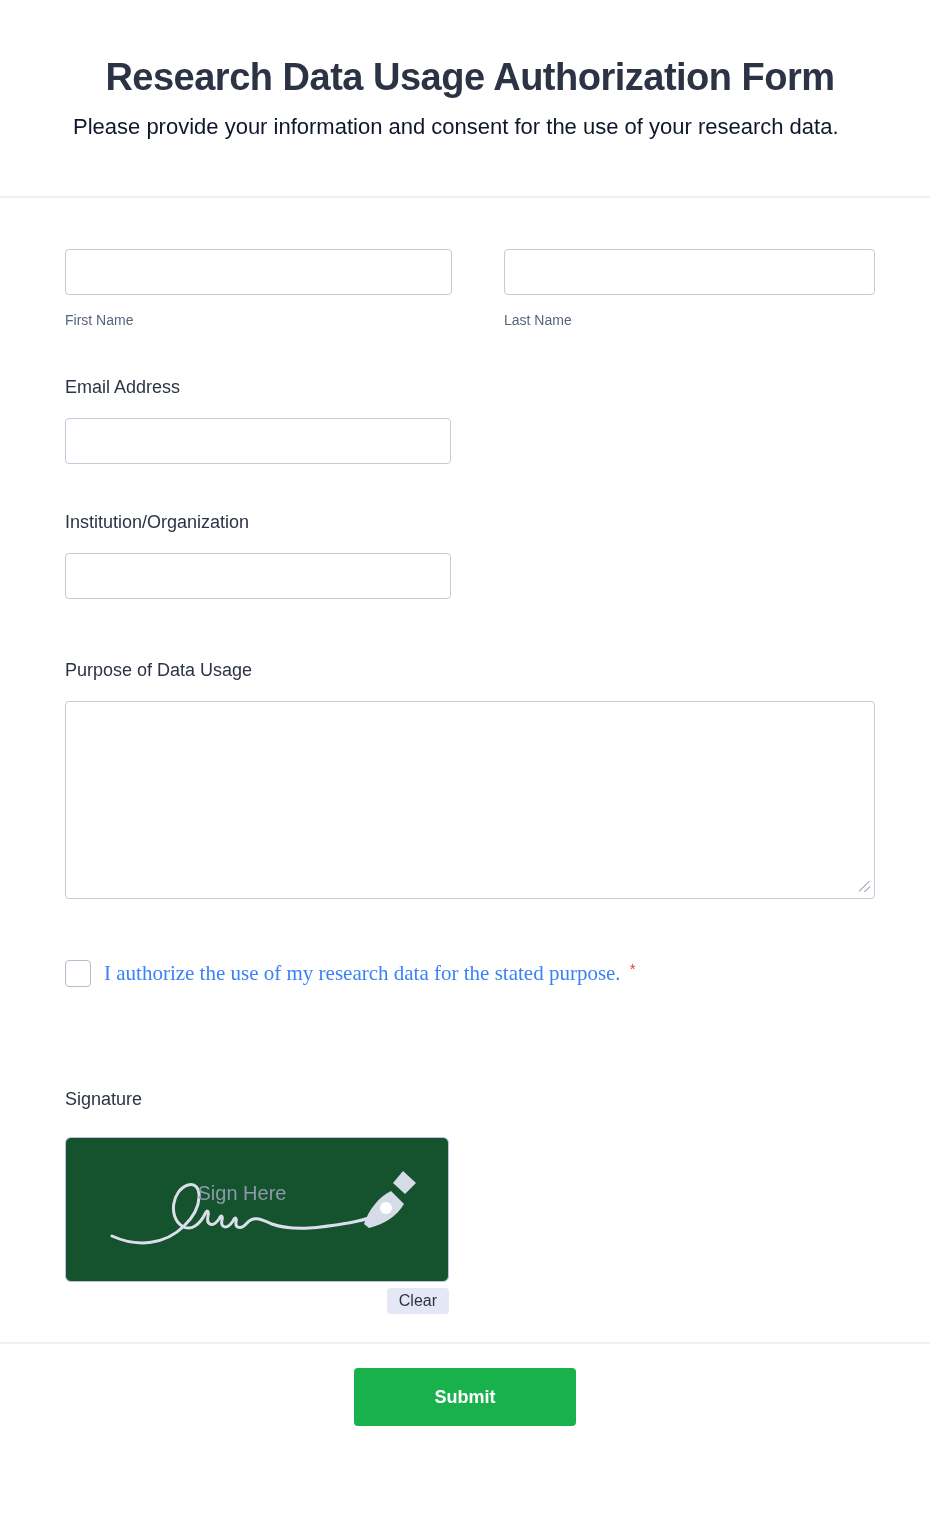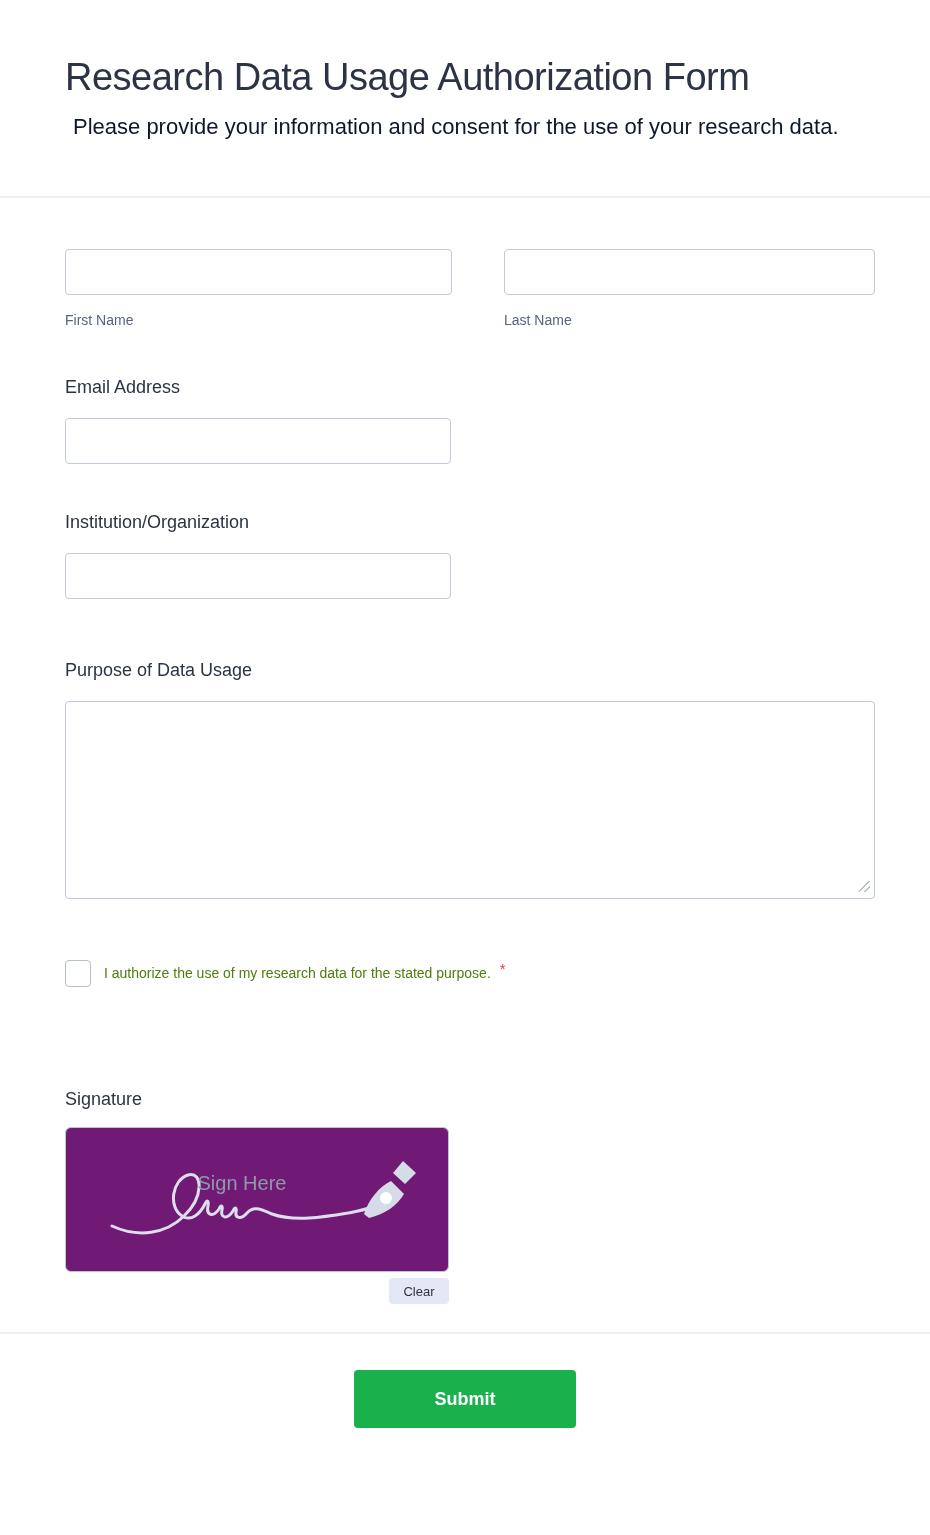--- a/index.html
+++ b/index.html
@@ -13,23 +13,24 @@
     position: relative;
     overflow: hidden;
   }
 
   
   .header { padding: 55px 55px 49px 65px; }
   .page-title {
     margin: 0 0 16px 0;
     font-size: 38px;
     line-height: 44px;
-    font-weight: 400;
+    font-weight: 700;
     letter-spacing: -0.5px;
     color: #2c3345;
+    text-align: center;
   }
   .page-subtitle {
     margin: 8px;
     font-size: 22px;
     line-height: 24px;
     color: #0f172a;
   }
   .divider { height: 2px; background: #eef0f4; width: 100%; }
 
   
@@ -113,44 +114,45 @@
     width: 26px;
     height: 27px;
     border: 1px solid #b6bdca;
     border-radius: 4px;
     background: #fff;
     margin: 0 13px 0 0;
     flex: 0 0 auto;
     cursor: pointer;
   }
   .consent-label {
-    font-size: 14px;
+    font-size: 21px;
     line-height: 28px;
-    color: #4d7c0f;
-    cursor: pointer;
+    color: #3b82f6;
+    cursor: pointer;
+    font-family: Liberation Serif, serif;
   }
   .required-star {
     color: var(--required-red, #e0393e);
     font-size: 15px;
     margin-left: 9px;
     position: relative;
     top: -5px;
   }
 
   
   .field-signature { margin-top: 101px; }
-  .field-signature .field-label { margin-bottom: 17px; }
+  .field-signature .field-label { margin-bottom: 27px; }
   .signature-block { width: 384px; }
   .signature-pad {
     position: relative;
     width: 384px;
     height: 145px;
     border: 1px solid var(--signature-border, #b8c5e0);
     border-radius: 6px;
-    background: #701a75;
+    background: #14532d;
     cursor: crosshair;
     overflow: hidden;
   }
   .sign-here-text {
     position: absolute;
     left: 0;
     right: 30px;
     top: 44px;
     text-align: center;
     font-size: 20px;
@@ -163,30 +165,30 @@
     top: 28px;
     pointer-events: none;
   }
   .clear-row { display: flex; justify-content: flex-end; margin-top: 6px; }
   .clear-button {
     min-width: 60px;
     height: 26px;
     padding: 0 12px;
     background: #e4e8f6;
     color: #2c3345;
-    font-size: 13px;
+    font-size: 16px;
     font-family: "Liberation Sans", sans-serif;
     border: none;
     border-radius: 4px;
     cursor: pointer;
   }
 
   
   .footer-divider { margin-top: 28px; }
-  .submit-area { padding: 36px 0 0 0; display: flex; justify-content: center; }
+  .submit-area { padding: 24px 0 0 0; display: flex; justify-content: center; }
   .submit-button {
     width: 222px;
     height: 58px;
     background: var(--accent-green, #19b14c);
     color: #ffffff;
     font-size: 18px;
     font-weight: 600;
     font-family: "Liberation Sans", sans-serif;
     border: none;
     border-radius: 4px;

